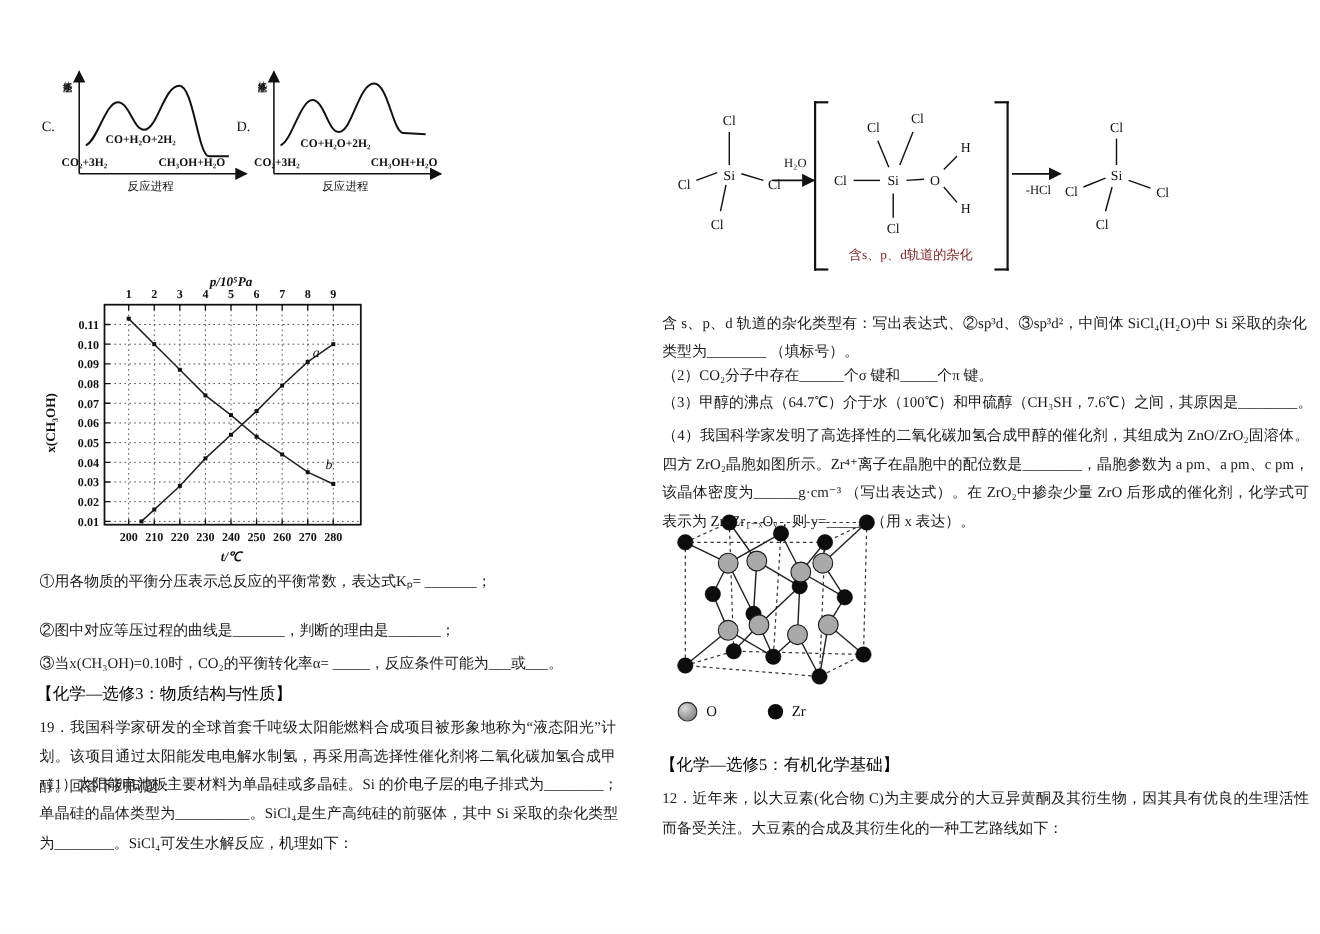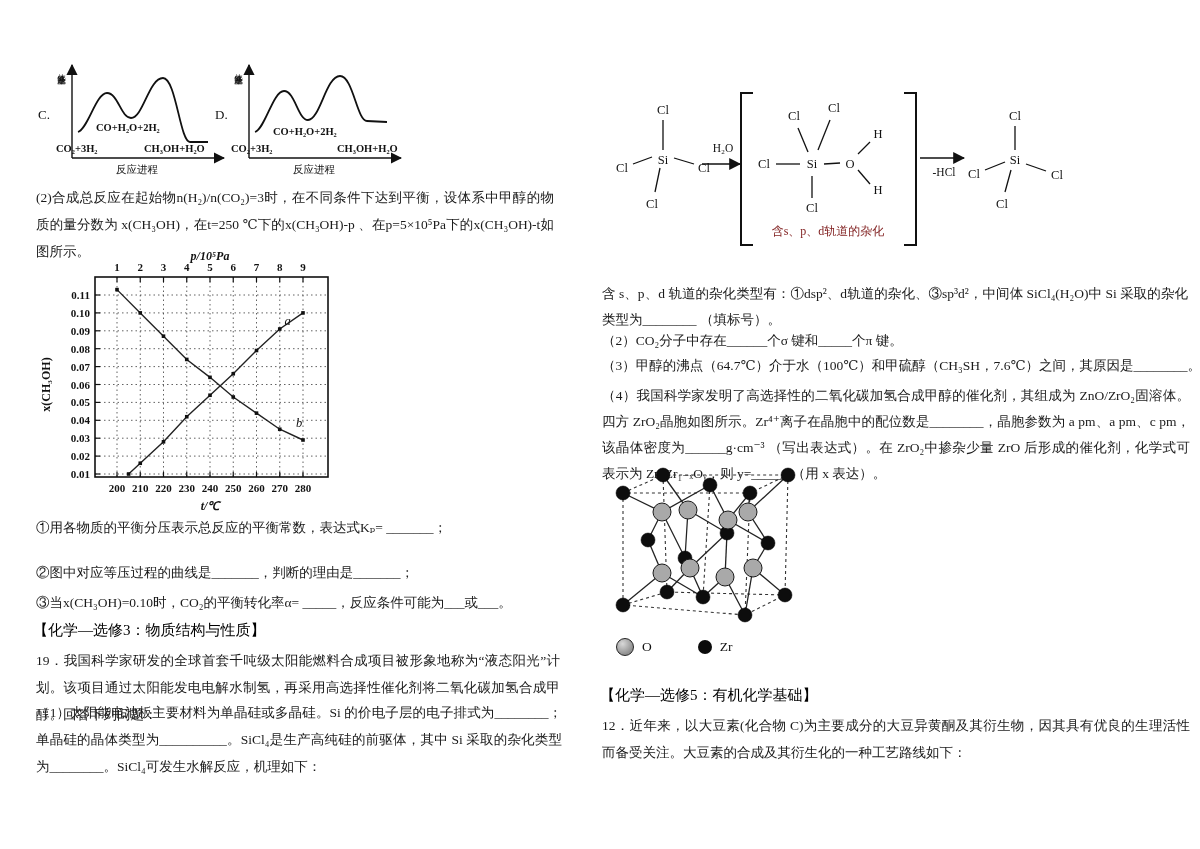--- a/index.html
+++ b/index.html
@@ -1,20 +1,20 @@
 <!DOCTYPE html>
 <html><head>
 <meta charset="utf-8">
 <style>
   html,body{margin:0;padding:0;background:#e8e8e8;}
   .page{position:relative;width:1200px;height:849px;background:#ffffff;margin:0 auto;
         font-family:"Liberation Serif","DejaVu Serif",serif;color:#141414;overflow:hidden;}
   .abs{position:absolute;}
   .para{font-size:13.5px;line-height:27px;text-align:justify;color:#1a1a1a;}
-  .line{font-size:13.5px;white-space:nowrap;color:#1a1a1a;}
+  .line{font-size:13.5px;white-space:nowrap;color:#1a1a1a;font-family:Liberation Serif, serif;}
   .hdr{font-size:15px;font-weight:400;white-space:nowrap;color:#000;}
   
   .ediag{position:absolute;}
   .ediag svg{position:absolute;overflow:visible;}
   .optlabel{position:absolute;font-size:13px;color:#111;}
   .elab{position:absolute;font-size:10.5px;font-weight:600;white-space:nowrap;color:#111;text-align:center;}
   .e-ylabel{position:absolute;writing-mode:vertical-rl;text-orientation:upright;
             font-size:8.5px;letter-spacing:1px;color:#111;}
   .axisline{stroke:#111;stroke-width:1.4;fill:none;}
   .ecurve{stroke:#111;stroke-width:1.8;fill:none;}
@@ -82,21 +82,20 @@
       <line class="axisline" x1="18" y1="103" x2="170" y2="103" marker-end="url(#arr)"></line>
       <path class="ecurve" d="M24,77 C34,74 42,36 53,36 C64,36 67,65 77,65 C89,65 95,21 109,21 C122,21 126,66 136,66 L156,67"></path>
     </svg>
     <span class="e-ylabel" style="left:24px;top:12px">体系能量</span>
     <span class="elab" style="left:22px;top:88px">CO₂+3H₂</span>
     <span class="elab" style="left:64px;top:71px">CO+H₂O+2H₂</span>
     <span class="elab" style="left:128px;top:88px">CH₃OH+H₂O</span>
     <span class="elab" style="left:84px;top:108px;font-weight:400">反应进程</span>
   </div>
 
-  <div class="abs para" style="left:36px;top:184px;width:518px">(2)合成总反应在起始物n(H₂)/n(CO₂)=3时，在不同条件下达到平衡，设体系中甲醇的物质的量分数为 x(CH₃OH)，在t=250 ℃下的x(CH₃OH)-p 、在p=5×10⁵Pa下的x(CH₃OH)-t如图所示。</div>
 
   <div class="abs" style="left:36px;top:246px;width:320px;height:268px">
     <svg id="xch-svg" width="320" height="268" viewBox="0 0 320 268">
         <line x1="59" y1="228" x2="292" y2="228" class="grid"></line>
         <line x1="59" y1="210.1" x2="292" y2="210.1" class="grid"></line>
         <line x1="59" y1="192.2" x2="292" y2="192.2" class="grid"></line>
         <line x1="59" y1="174.3" x2="292" y2="174.3" class="grid"></line>
         <line x1="59" y1="156.39999999999998" x2="292" y2="156.39999999999998" class="grid"></line>
         <line x1="59" y1="138.5" x2="292" y2="138.5" class="grid"></line>
         <line x1="59" y1="120.6" x2="292" y2="120.6" class="grid"></line>
@@ -261,21 +260,21 @@
       <line class="bond" x1="66" y1="62" x2="86" y2="69"></line>
       <line class="bond" x1="51" y1="68" x2="45" y2="90"></line>
       <text class="atom" x="55" y="18">Cl</text>
       <text class="atom" x="14" y="76">Cl</text>
       <text class="atom" x="55" y="62">Si</text>
       <text class="atom" x="97" y="77">Cl</text>
       <text class="atom" x="42" y="106">Cl</text>
     </svg>
   </div>
 
-  <div class="abs para" style="left:602px;top:281px;width:586px;line-height:26px">含 s、p、d 轨道的杂化类型有：①dsp²、d轨道的杂化、③sp³d²，中间体 SiCl₄(H₂O)中 Si 采取的杂化类型为________ （填标号）。</div>
+  <div class="abs para" style="left:602px;top:281px;width:586px;line-height:26px">含 s、p、d 轨道的杂化类型有：写出表达式、②sp³d、③sp³d²，中间体 SiCl₄(H₂O)中 Si 采取的杂化类型为________ （填标号）。</div>
   <div class="abs line" style="left:602px;top:332px">（2）CO₂分子中存在______个σ 键和_____个π 键。</div>
   <div class="abs line" style="left:602px;top:357px">（3）甲醇的沸点（64.7℃）介于水（100℃）和甲硫醇（CH₃SH，7.6℃）之间，其原因是________。</div>
   <div class="abs para" style="left:602px;top:383px;width:588px;line-height:26px">（4）我国科学家发明了高选择性的二氧化碳加氢合成甲醇的催化剂，其组成为 ZnO/ZrO₂固溶体。四方 ZrO₂晶胞如图所示。Zr⁴⁺离子在晶胞中的配位数是________，晶胞参数为 a pm、a pm、c pm，该晶体密度为______g·cm⁻³ （写出表达式）。在 ZrO₂中掺杂少量 ZrO 后形成的催化剂，化学式可表示为 ZnₓZr₁₋ₓOᵧ，则 y=______（用 x 表达）。</div>
 
   <div class="abs" style="left:610px;top:460px;width:210px;height:170px">
     <svg width="210" height="170" viewBox="0 0 210 170">
 
       <polyline class="cube-edge" points="13,33 53,15 178,15 140,33 13,33"></polyline>
       <polyline class="cube-edge" points="13,145 57,132 175,135 135,155 13,145"></polyline>
       <line class="cube-edge" x1="13" y1="33" x2="13" y2="145"></line>

